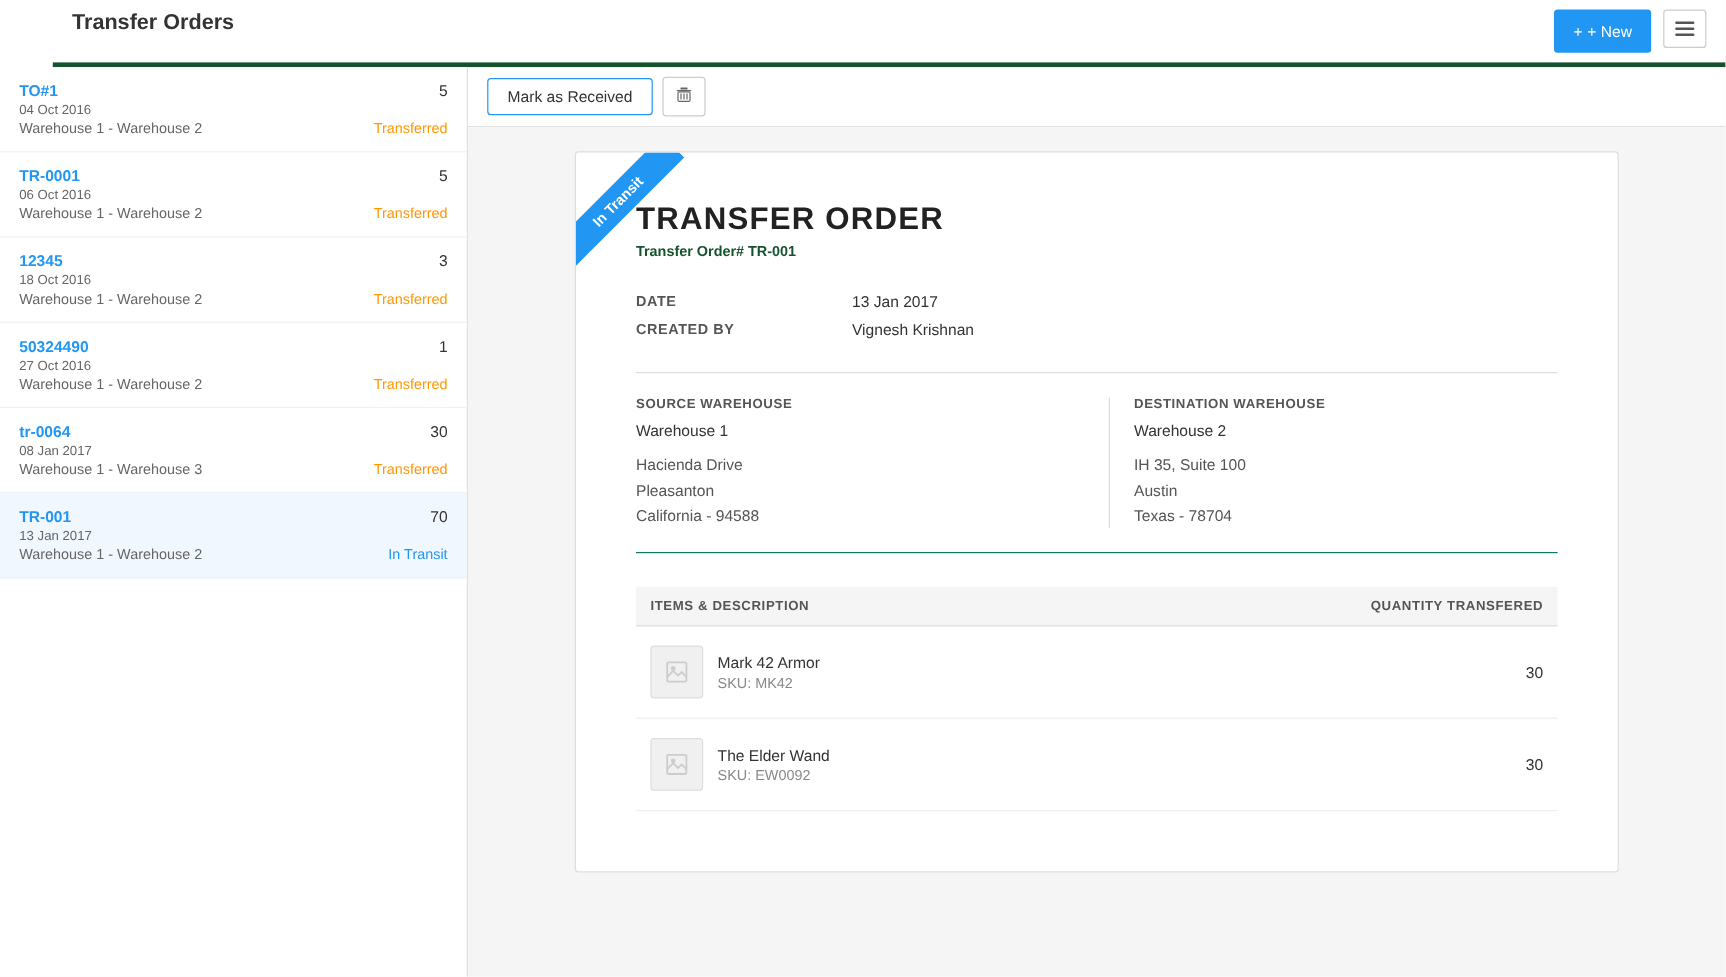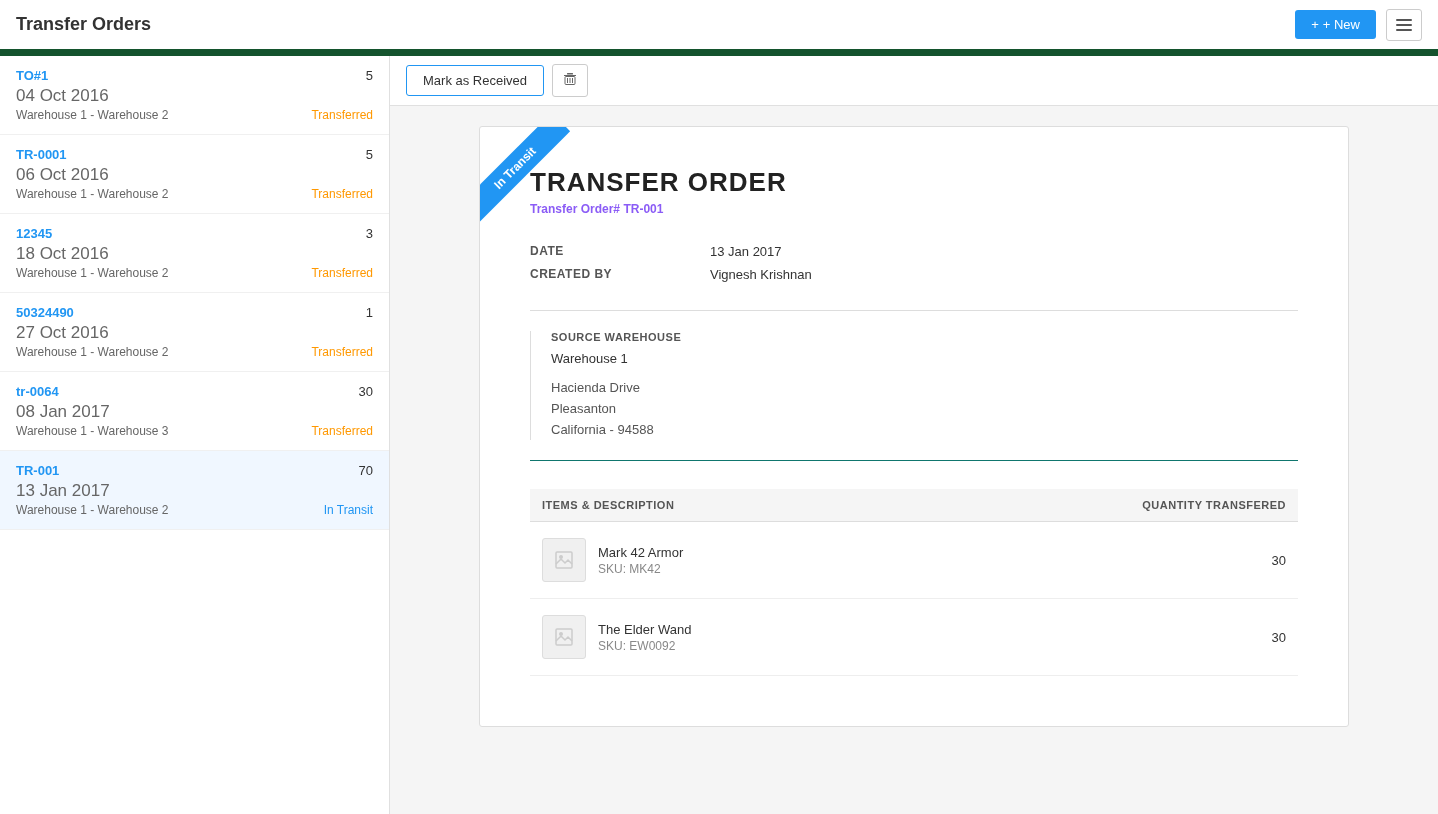--- a/index.html
+++ b/index.html
@@ -1,25 +1,25 @@
 <!DOCTYPE html>
 <html><head>
   <meta charset="utf-8">
   <style>
     * { box-sizing: border-box; margin: 0; padding: 0; }
     body { font-family: 'Helvetica Neue', Arial, sans-serif; font-size: 13px; color: #333; background: #fff; }
 
     
     .top-bar {
       display: flex;
-      align-items: center;
       padding: 8px 16px;
-      border-bottom: 7px solid #14532d;
+      border-bottom: 4px solid #14532d;
       height: 56px;
       gap: 10px;
+      margin-left: 44px;
     }
     .page-title {
       font-size: 18px;
       font-weight: 600;
       color: #333;
       margin-right: auto;
     }
     .btn-new {
       background: #2196f3;
       color: #fff;
@@ -78,21 +78,21 @@
       color: #2196f3;
       font-weight: 600;
       font-size: 13px;
     }
     .list-item-count {
       color: #333;
       font-size: 13px;
     }
     .list-item-date {
       color: #666;
-      font-size: 17px;
+      font-size: 11px;
       margin-bottom: 2px;
     }
     .list-item-footer {
       display: flex;
       justify-content: space-between;
       align-items: center;
     }
     .list-item-route {
       color: #666;
       font-size: 12px;
@@ -175,21 +175,21 @@
       color: #222;
       margin-bottom: 4px;
       text-transform: uppercase;
       letter-spacing: 1px;
     }
     .doc-subtitle {
       font-size: 12px;
       color: #666;
       margin-bottom: 28px;
     }
-    .doc-subtitle span { font-weight: 700; color: #8b5cf6; }
+    .doc-subtitle span { font-weight: 700; color: #14532d; }
 
     .doc-meta {
       display: grid;
       grid-template-columns: 180px 1fr;
       gap: 8px 0;
       margin-bottom: 28px;
     }
     .doc-meta-label {
       font-size: 12px;
       font-weight: 700;
@@ -397,20 +397,29 @@
         </div>
 
         <div class="warehouse-section">
           <div class="warehouse-block">
             <div class="warehouse-heading">SOURCE WAREHOUSE</div>
             <div class="warehouse-name">Warehouse 1</div>
             <div class="warehouse-address">
               <div>Hacienda Drive</div>
               <div>Pleasanton</div>
               <div>California - 94588</div>
+            </div>
+          </div>
+          <div class="warehouse-block">
+            <div class="warehouse-heading">DESTINATION WAREHOUSE</div>
+            <div class="warehouse-name">Warehouse 2</div>
+            <div class="warehouse-address">
+              <div>IH 35, Suite 100</div>
+              <div>Austin</div>
+              <div>Texas - 78704</div>
             </div>
           </div>
         </div>
 
         <table class="items-table">
           <thead>
             <tr>
               <th>ITEMS &amp; DESCRIPTION</th>
               <th>QUANTITY TRANSFERED</th>
             </tr>

